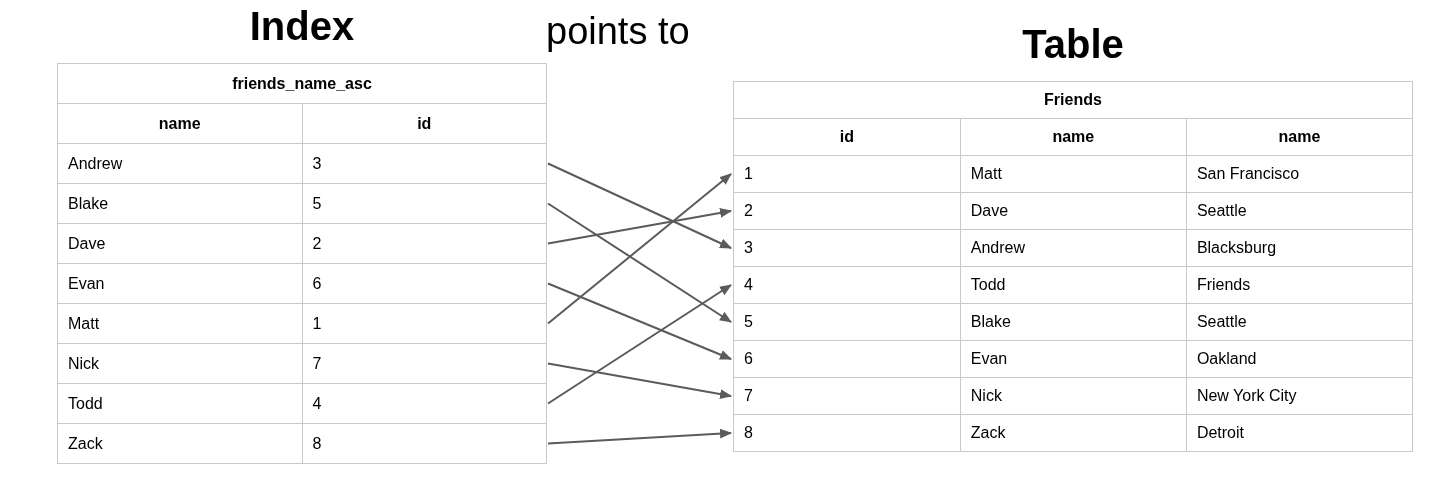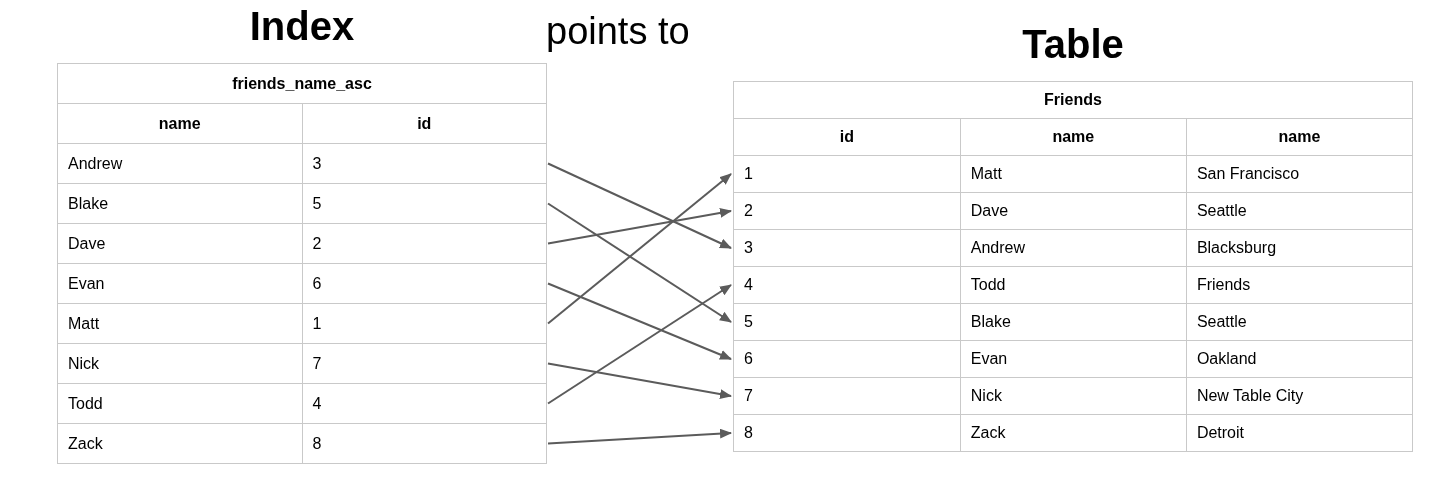--- a/index.html
+++ b/index.html
@@ -167,21 +167,21 @@
           <td>Seattle</td>
         </tr>
         <tr>
           <td>6</td>
           <td>Evan</td>
           <td>Oakland</td>
         </tr>
         <tr>
           <td>7</td>
           <td>Nick</td>
-          <td>New Table City</td>
+          <td>New York City</td>
         </tr>
         <tr>
           <td>8</td>
           <td>Zack</td>
           <td>Detroit</td>
         </tr>
       </tbody>
   </table>
 
   <svg id="arrow-layer" width="1452" height="486">

